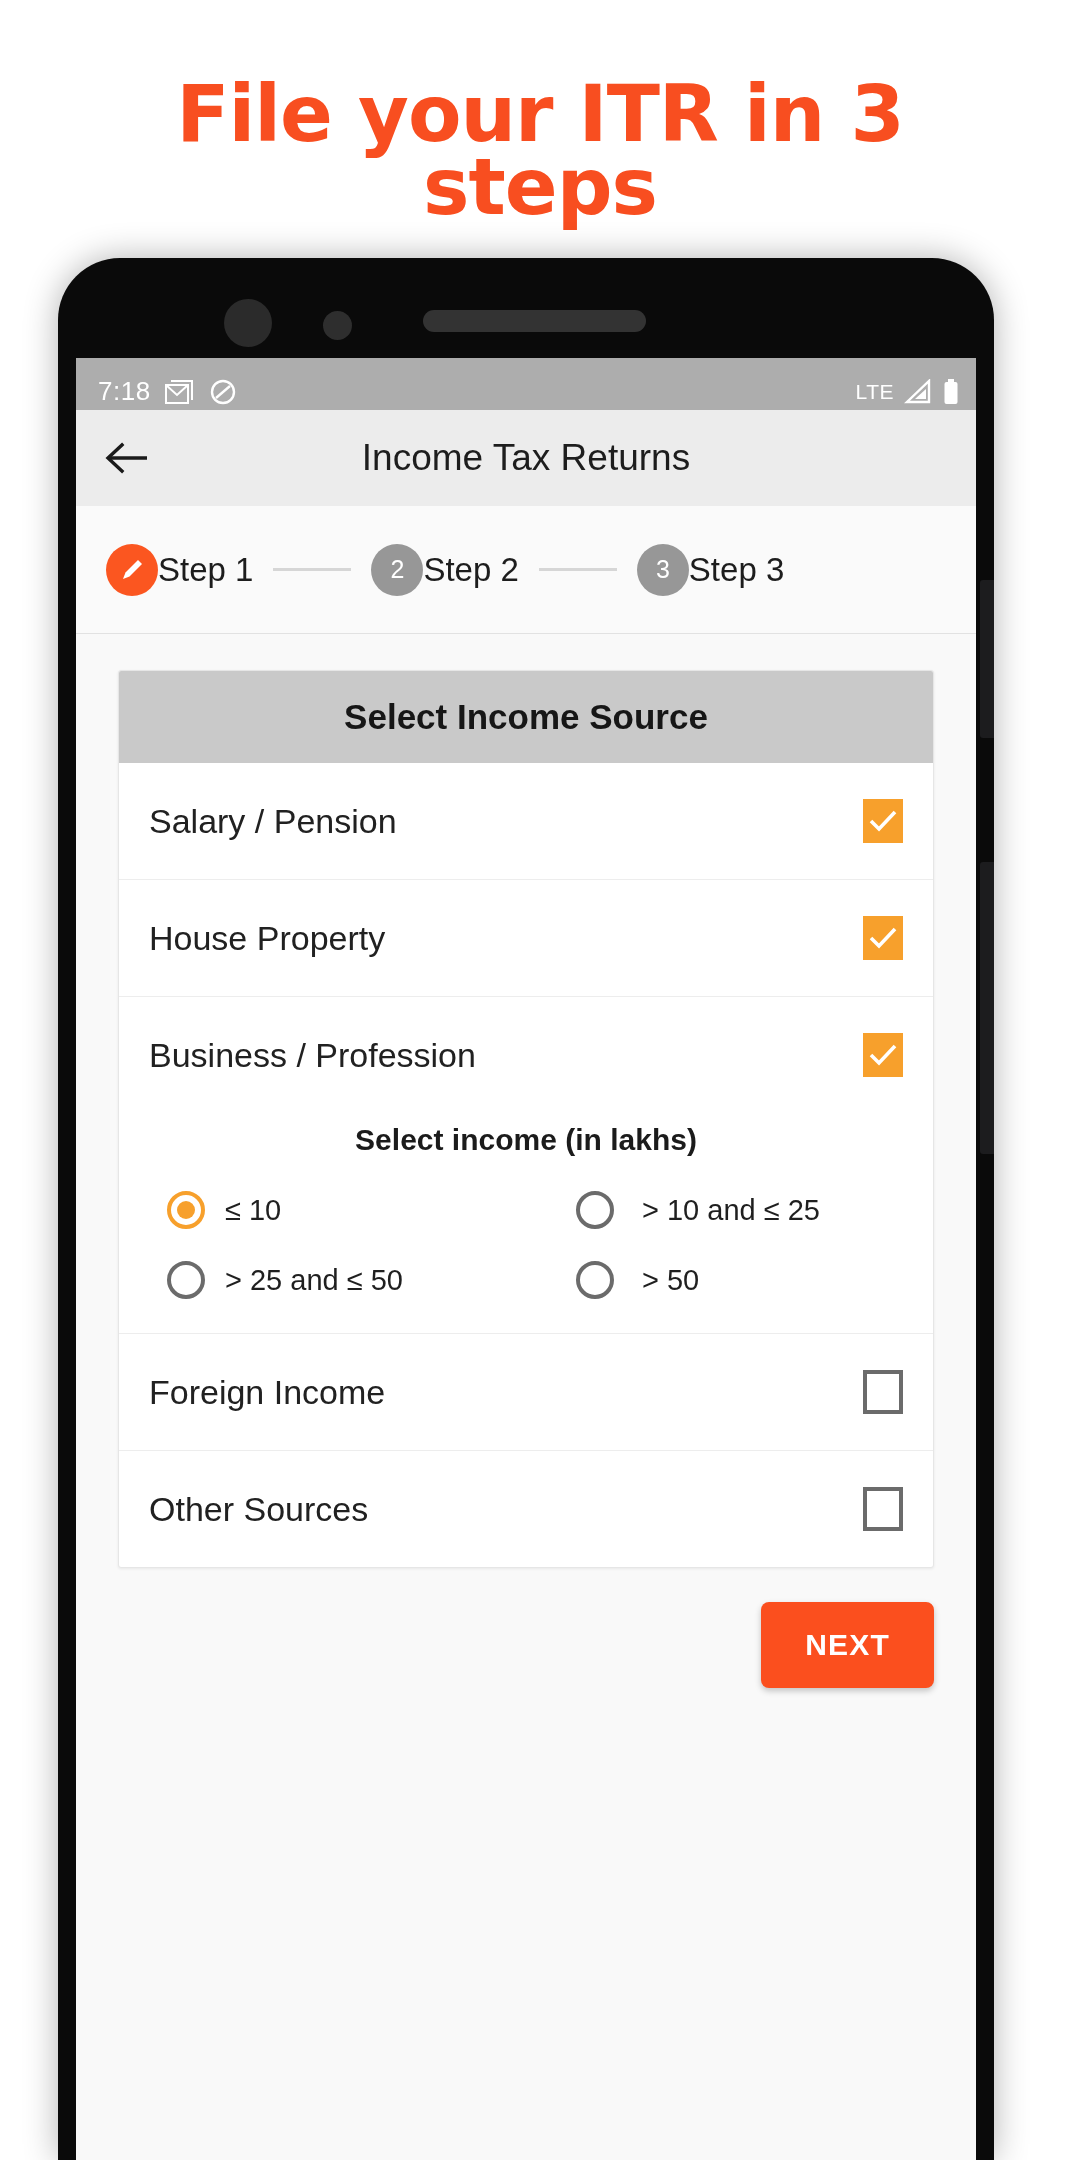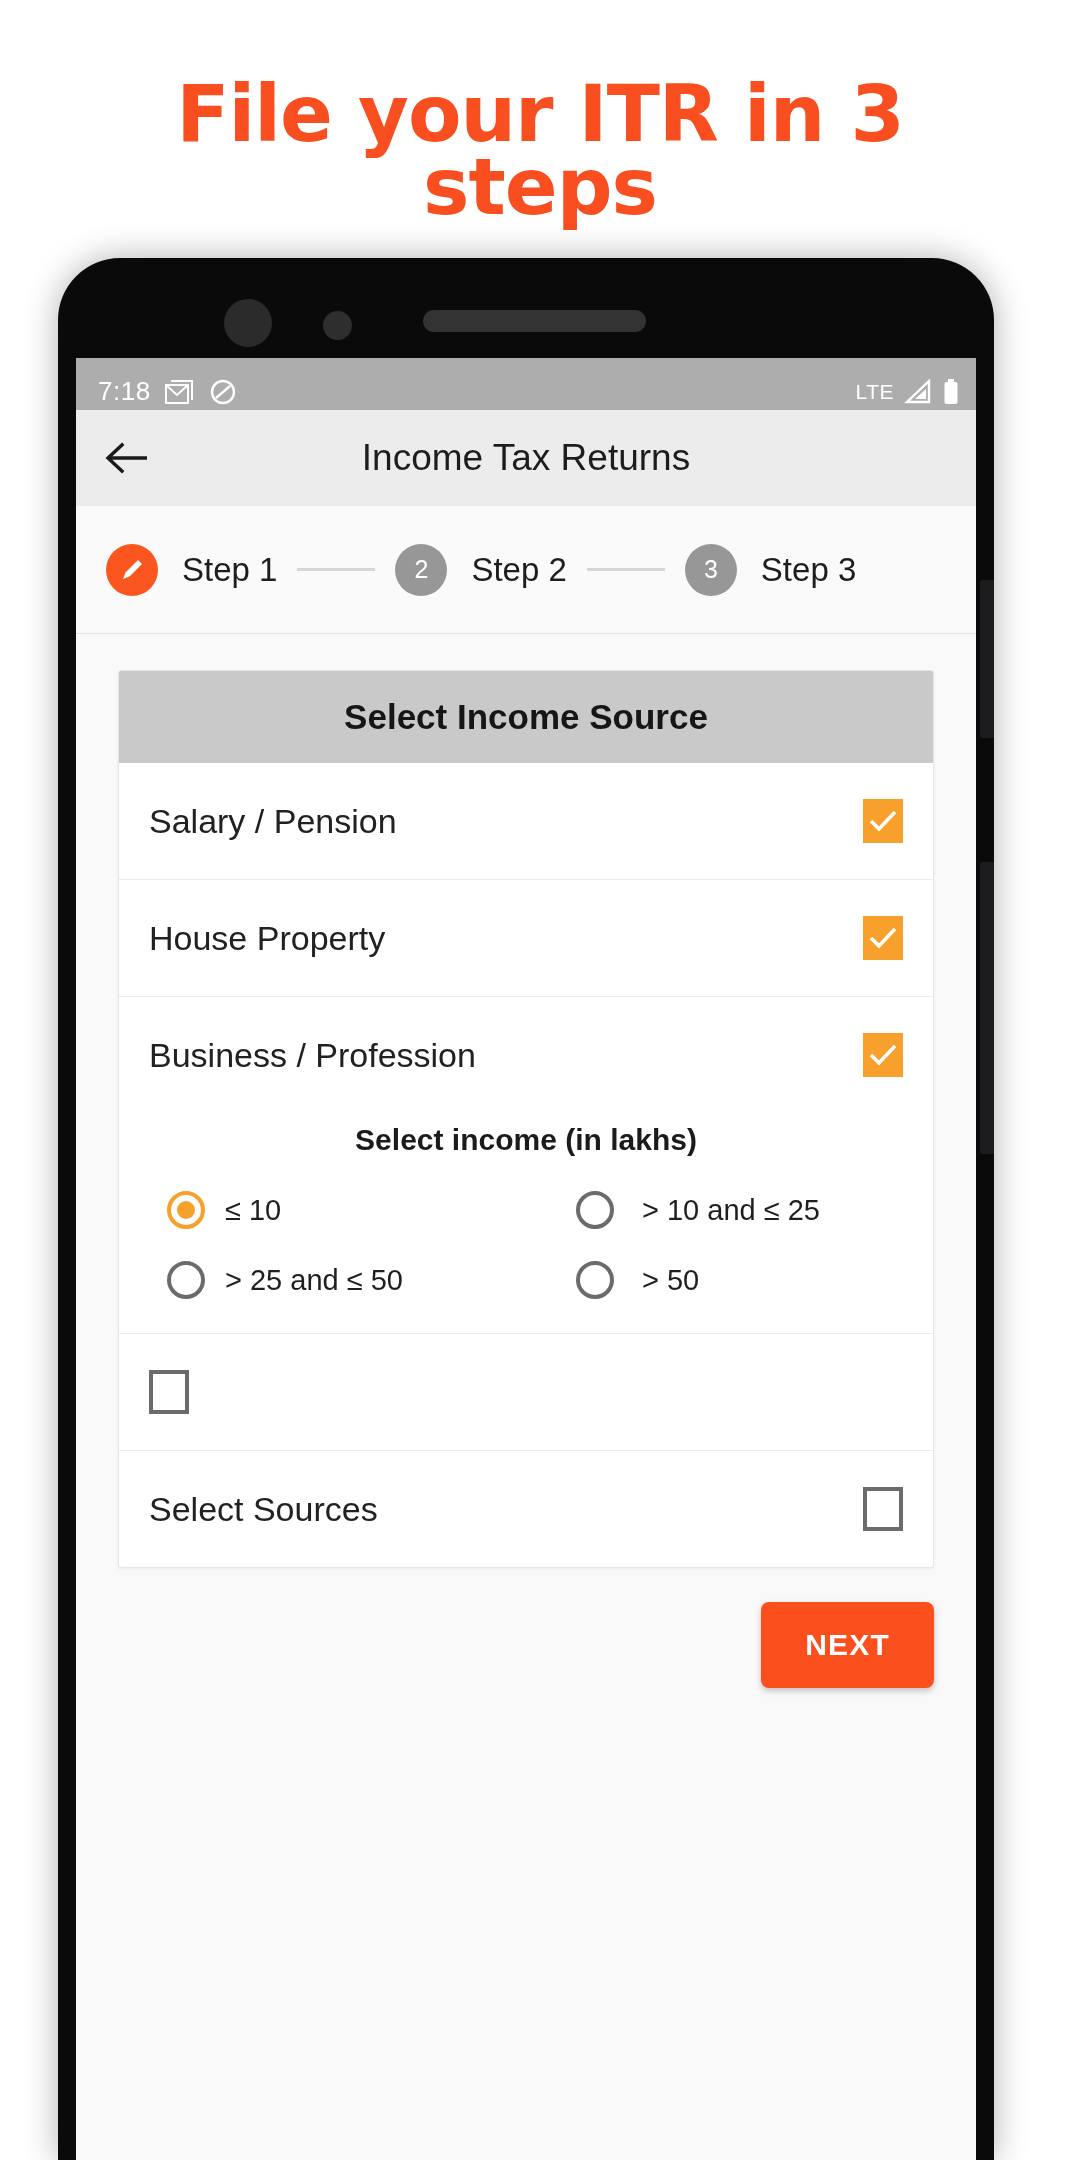--- a/index.html
+++ b/index.html
@@ -155,21 +155,21 @@
     display: flex; align-items: center; justify-content: center;
     flex: 0 0 auto;
     cursor: pointer;
   }
   .step-node.active { background: #FB5620; }
   .step-node.inactive { background: #979797; }
   .step-node .num { color: #fff; font-size: 25px; }
   .step-label {
     font-size: 33px;
     color: #1d1d1d;
-    margin-left: 24px;
+    margin-left: 0;
     white-space: nowrap;
   }
   .step-connector {
     height: 3px;
     background: #d6d6d6;
     flex: 1 1 auto;
     margin: 0 20px;
     min-width: 30px;
     max-width: 78px;
   }
@@ -430,27 +430,28 @@
                 <span class="radio-label">&gt; 50</span>
               </label>
 
             </div>
           </div>
         </div>
 
 
         <div class="income-row">
           <div class="income-row-main">
+            <span class="income-label">Foreign Income</span>
             <span class="checkbox unchecked"></span>
           </div>
         </div>
 
         <div class="income-row">
           <div class="income-row-main">
-            <span class="income-label">Select Sources</span>
+            <span class="income-label">Other Sources</span>
             <span class="checkbox unchecked"></span>
           </div>
         </div>
 
       </div>
 
       <div class="next-row">
         <button class="next-button">NEXT</button>
       </div>
 

